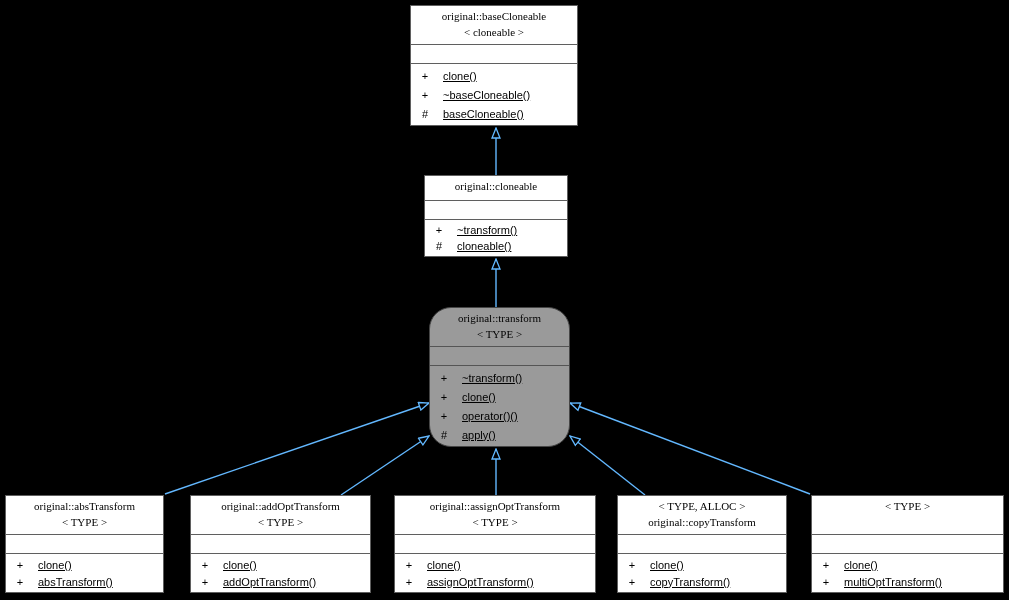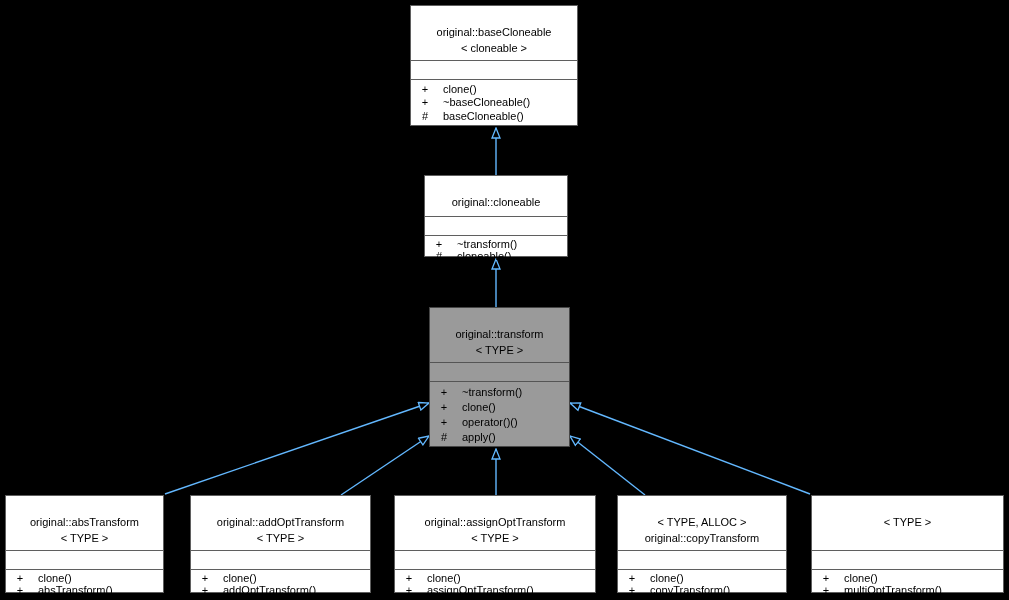--- a/index.html
+++ b/index.html
@@ -12,39 +12,39 @@
   }
   #edges{position:absolute;left:0;top:0;width:1009px;height:600px;}
   .node{
     position:absolute;
     background:#ffffff;
     border:1px solid #5f5f5f;
     box-sizing:border-box;
     display:flex;flex-direction:column;
     font-size:11px;color:#000;
   }
-  .node.hl{background:#9a9a9a;border-color:#464646;}
-  .title{text-align:center;line-height:16px;padding-top:18px;flex:0 0 auto;}
+  .node.hl{background:#9a9a9a;border-color:#464646;border-radius:22px;}
+  .title{text-align:center;line-height:16px;padding-top:2px;flex:0 0 auto;font-family:Liberation Serif, serif;}
   .t2{height:36px;}
   .t1{height:22px;}
   .attrs{
     flex:0 0 18px;
     border-top:1px solid #5f5f5f;
     border-bottom:1px solid #5f5f5f;
   }
   .hl .attrs{border-color:#555555;}
   .methods{
     flex:1 1 auto;
     display:flex;flex-direction:column;
     justify-content:space-around;
     padding:2px 0;
   }
   .mrow{display:flex;align-items:center;}
   .pfx{width:10px;text-align:center;margin-left:9px;flex:0 0 auto;}
-  .mnm{margin-left:13px;white-space:nowrap;}
+  .mnm{margin-left:13px;white-space:nowrap;text-decoration:underline;}
 </style>
 </head>
 <body>
 
 <div id="canvas">
 
   <svg id="edges" viewBox="0 0 1009 600">
     <defs>
       <marker id="inh" viewBox="0 0 12 10" refX="11" refY="5" markerWidth="12" markerHeight="10" markerUnits="userSpaceOnUse" orient="auto">
         <path d="M1,1 L11,5 L1,9 Z" fill="#000000" stroke="#63b8ff" stroke-width="1.3"></path>

